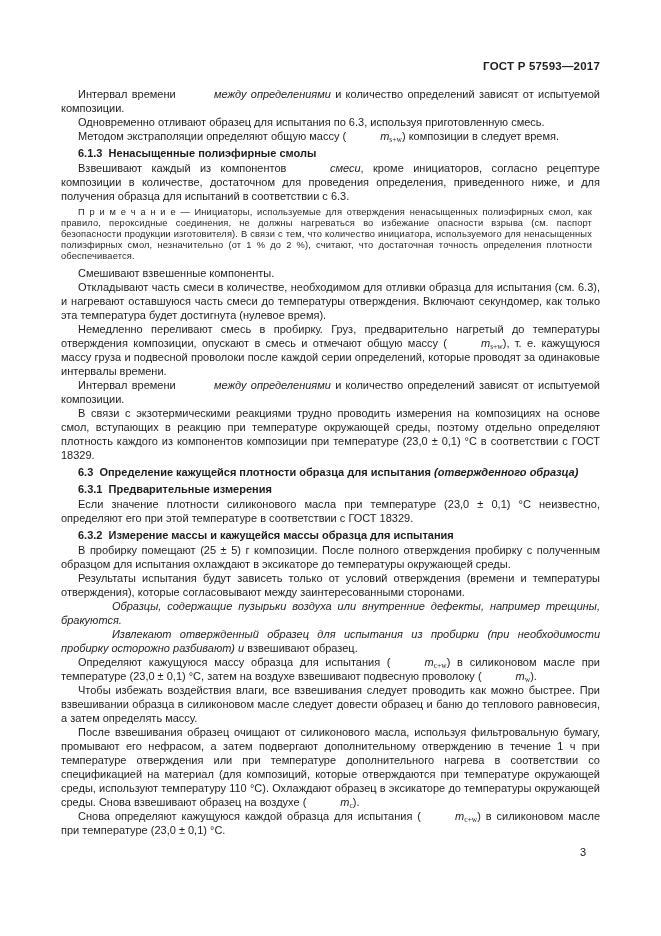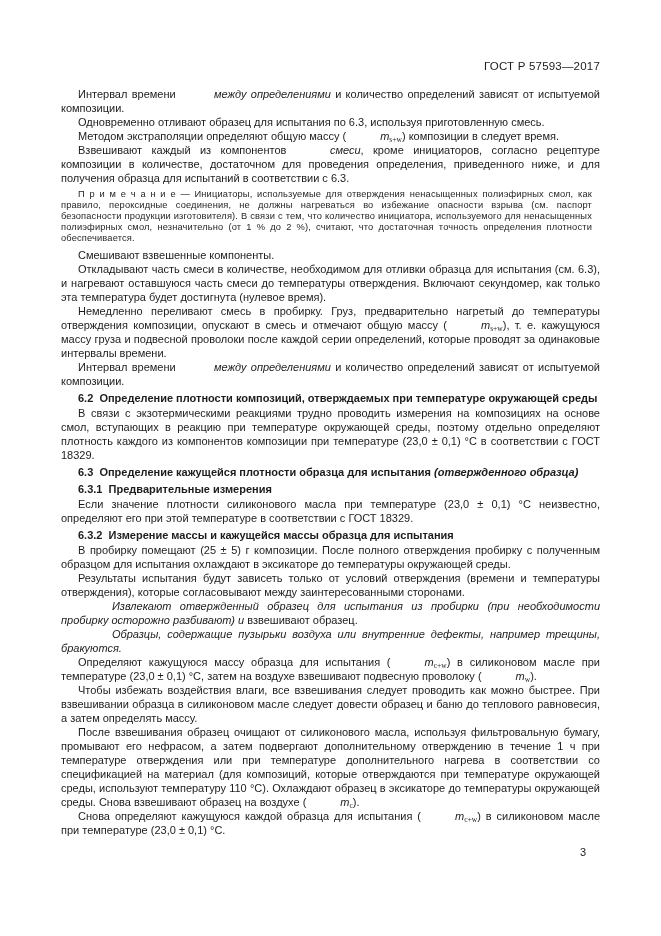--- a/index.html
+++ b/index.html
@@ -3,21 +3,21 @@
 <meta charset="utf-8">
 <style>
   html,body{margin:0;padding:0;}
   body{
     width:661px;height:936px;position:relative;overflow:hidden;
     background:#ffffff;color:#1c1c1c;
     font-family:"Liberation Sans", sans-serif;
   }
   .doc-header{
     position:absolute;top:60px;left:61px;width:539px;
-    text-align:right;font-weight:normal;font-size:11.5px;letter-spacing:.2px;
+    text-align:right;font-weight:bold;font-size:11.5px;letter-spacing:.2px;
   }
   .content{
     position:absolute;top:87px;left:61px;width:539px;
     font-size:11px;line-height:14px;text-align:justify;
   }
   .content p{margin:0;padding:0;text-indent:17px;}
   p.para{margin:0;}
   p.heading{font-weight:bold;margin:3px 0 1px 0;}
   p.note{
     font-size:9.3px;line-height:11px;letter-spacing:.15px;
@@ -33,35 +33,35 @@
 </style>
 </head>
 <body>
 
 <div class="doc-header">ГОСТ Р 57593—2017</div>
 
 <main class="content">
     <p class="para"><span>Интервал времени </span><span class="i">между определениями</span><span> и количество определений зависят от испытуемой композиции.</span></p>
     <p class="para"><span>Одновременно отливают образец для испытания по 6.3, используя приготовленную смесь.</span></p>
     <p class="para"><span>Методом экстраполяции определяют общую массу (</span><span class="i">m</span><sub>s+w</sub><span>) композиции в следует время.</span></p>
+    <p class="heading"><span>6.1.3&nbsp; Ненасыщенные полиэфирные смолы</span></p>
     <p class="para"><span>Взвешивают каждый из компонентов </span><span class="i">смеси</span><span>, кроме инициаторов, согласно рецептуре композиции в количестве, достаточном для проведения определения, приведенного ниже, и для получения образца для испытаний в соответствии с 6.3.</span></p>
     <p class="note"><span>П р и м е ч а н и е — Инициаторы, используемые для отверждения ненасыщенных полиэфирных смол, как правило, пероксидные соединения, не должны нагреваться во избежание опасности взрыва (см. паспорт безопасности продукции изготовителя). В связи с тем, что количество инициатора, используемого для ненасыщенных полиэфирных смол, незначительно (от 1 % до 2 %), считают, что достаточная точность определения плотности обеспечивается.</span></p>
     <p class="para"><span>Смешивают взвешенные компоненты.</span></p>
     <p class="para"><span>Откладывают часть смеси в количестве, необходимом для отливки образца для испытания (см. 6.3), и нагревают оставшуюся часть смеси до температуры отверждения. Включают секундомер, как только эта температура будет достигнута (нулевое время).</span></p>
     <p class="para"><span>Немедленно переливают смесь в пробирку. Груз, предварительно нагретый до температуры отверждения композиции, опускают в смесь и отмечают общую массу (</span><span class="i">m</span><sub>s+w</sub><span>), т. е. кажущуюся массу груза и подвесной проволоки после каждой серии определений, которые проводят за одинаковые интервалы времени.</span></p>
     <p class="para"><span>Интервал времени </span><span class="i">между определениями</span><span> и количество определений зависят от испытуемой композиции.</span></p>
-    <p class="heading"><span>6.2&nbsp; Определение плотности композиций, отверждаемых при температуре окружающей среды</span></p>
     <p class="para"><span>В связи с экзотермическими реакциями трудно проводить измерения на композициях на основе смол, вступающих в реакцию при температуре окружающей среды, поэтому отдельно определяют плотность каждого из компонентов композиции при температуре (23,0 ± 0,1) °С в соответствии с ГОСТ 18329.</span></p>
     <p class="heading"><span>6.3&nbsp; Определение кажущейся плотности образца для испытания </span><span class="bi">(отвержденного образца)</span></p>
     <p class="heading"><span>6.3.1&nbsp; Предварительные измерения</span></p>
     <p class="para"><span>Если значение плотности силиконового масла при температуре (23,0 ± 0,1) °С неизвестно, определяют его при этой температуре в соответствии с ГОСТ 18329.</span></p>
     <p class="heading"><span>6.3.2&nbsp; Измерение массы и кажущейся массы образца для испытания</span></p>
     <p class="para"><span>В пробирку помещают (25 ± 5) г композиции. После полного отверждения пробирку с полученным образцом для испытания охлаждают в эксикаторе до температуры окружающей среды.</span></p>
     <p class="para"><span>Результаты испытания будут зависеть только от условий отверждения (времени и температуры отверждения), которые согласовывают между заинтересованными сторонами.</span></p>
+    <p class="para"><span class="i">Образцы, содержащие пузырьки воздуха или внутренние дефекты, например трещины, бракуются.</span></p>
     <p class="para"><span class="i">Извлекают отвержденный образец для испытания из пробирки (при необходимости пробирку осторожно разбивают) и</span><span> взвешивают образец.</span></p>
-    <p class="para"><span class="i">Образцы, содержащие пузырьки воздуха или внутренние дефекты, например трещины, бракуются.</span></p>
     <p class="para"><span>Определяют кажущуюся массу образца для испытания (</span><span class="i">m</span><sub>c+w</sub><span>) в силиконовом масле при температуре (23,0 ± 0,1) °С, затем на воздухе взвешивают подвесную проволоку (</span><span class="i">m</span><sub>w</sub><span>).</span></p>
     <p class="para"><span>Чтобы избежать воздействия влаги, все взвешивания следует проводить как можно быстрее. При взвешивании образца в силиконовом масле следует довести образец и баню до теплового равновесия, а затем определять массу.</span></p>
     <p class="para"><span>После взвешивания образец очищают от силиконового масла, используя фильтровальную бумагу, промывают его нефрасом, а затем подвергают дополнительному отверждению в течение 1 ч при температуре отверждения или при температуре дополнительного нагрева в соответствии со спецификацией на материал (для композиций, которые отверждаются при температуре окружающей среды, используют температуру 110 °С). Охлаждают образец в эксикаторе до температуры окружающей среды. Снова взвешивают образец на воздухе (</span><span class="i">m</span><sub>c</sub><span>).</span></p>
     <p class="para"><span>Снова определяют кажущуюся каждой образца для испытания (</span><span class="i">m</span><sub>c+w</sub><span>) в силиконовом масле при температуре (23,0 ± 0,1) °С.</span></p>
   </main>
 
 <div class="page-number">3</div>
 
 </body></html>

